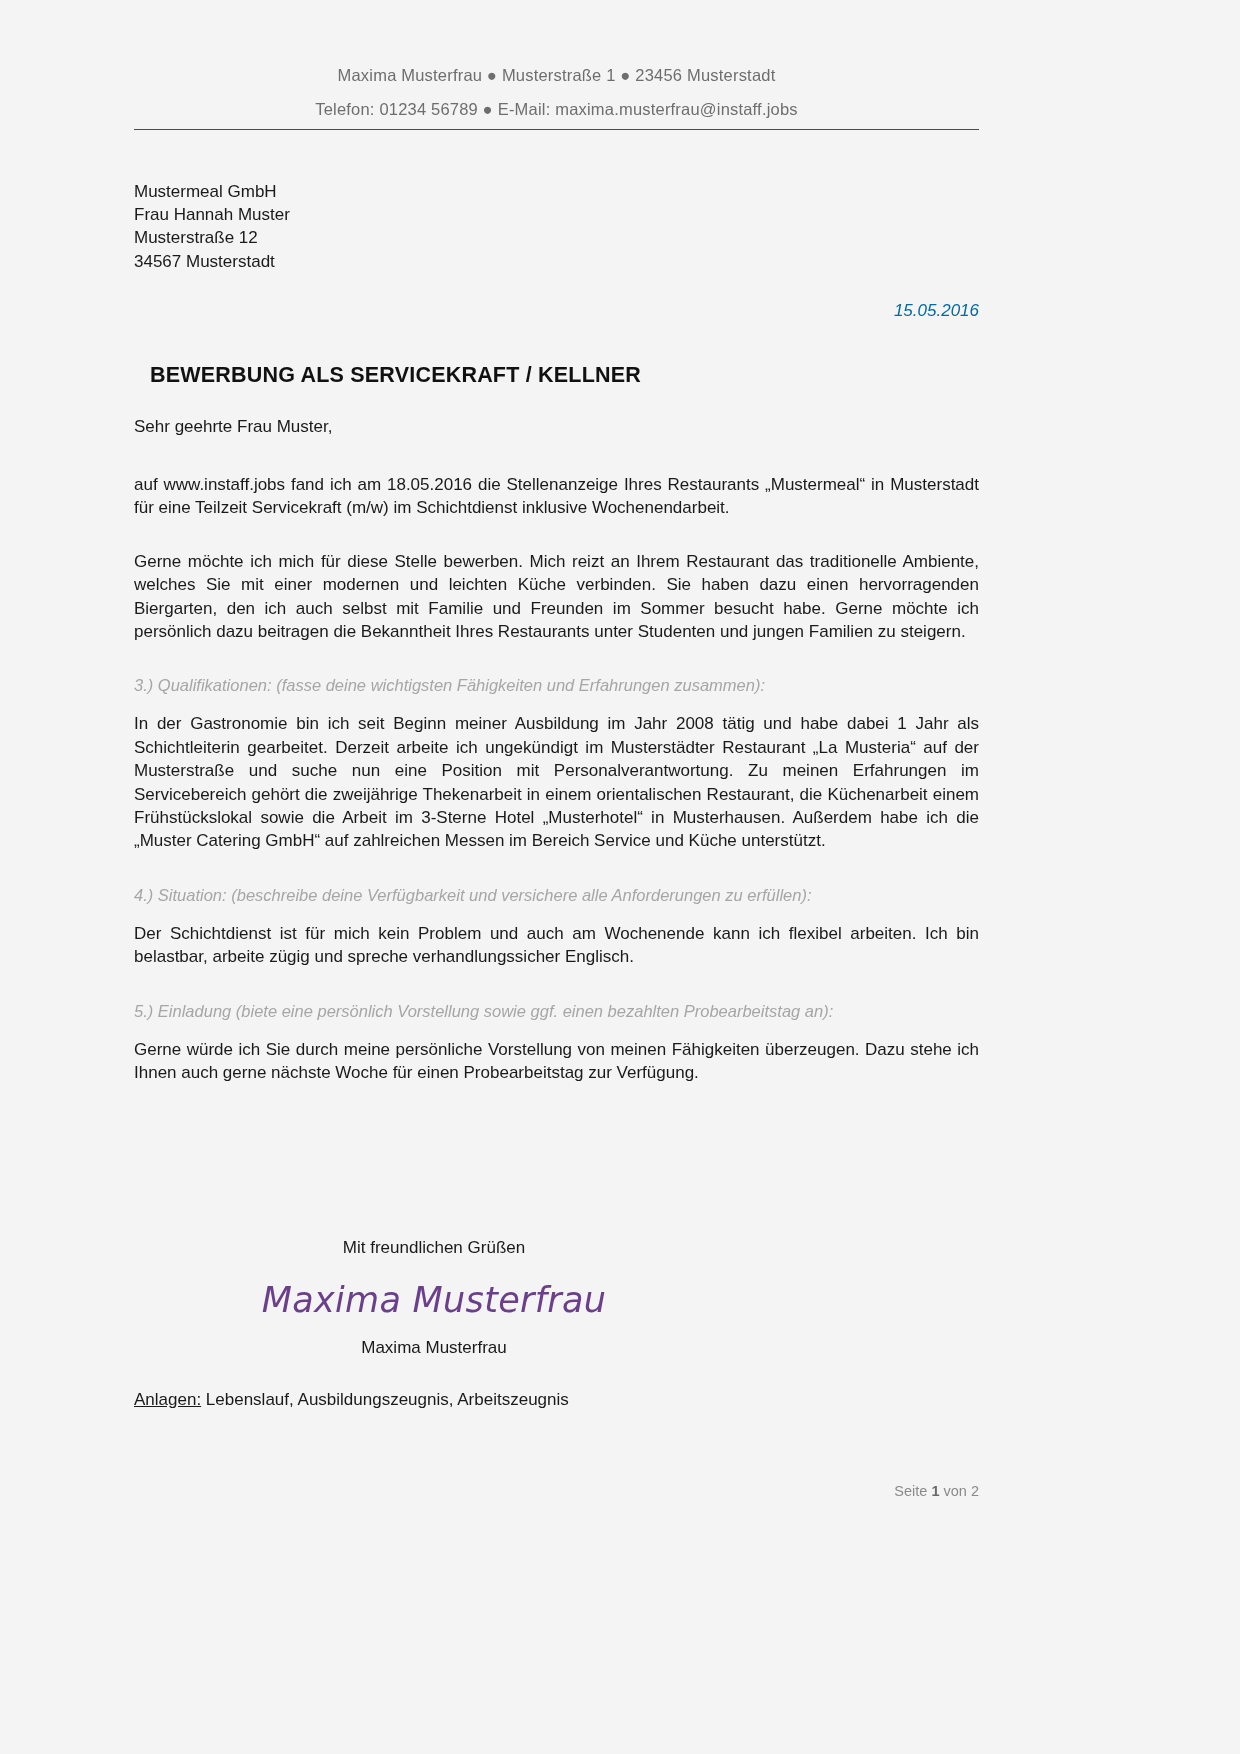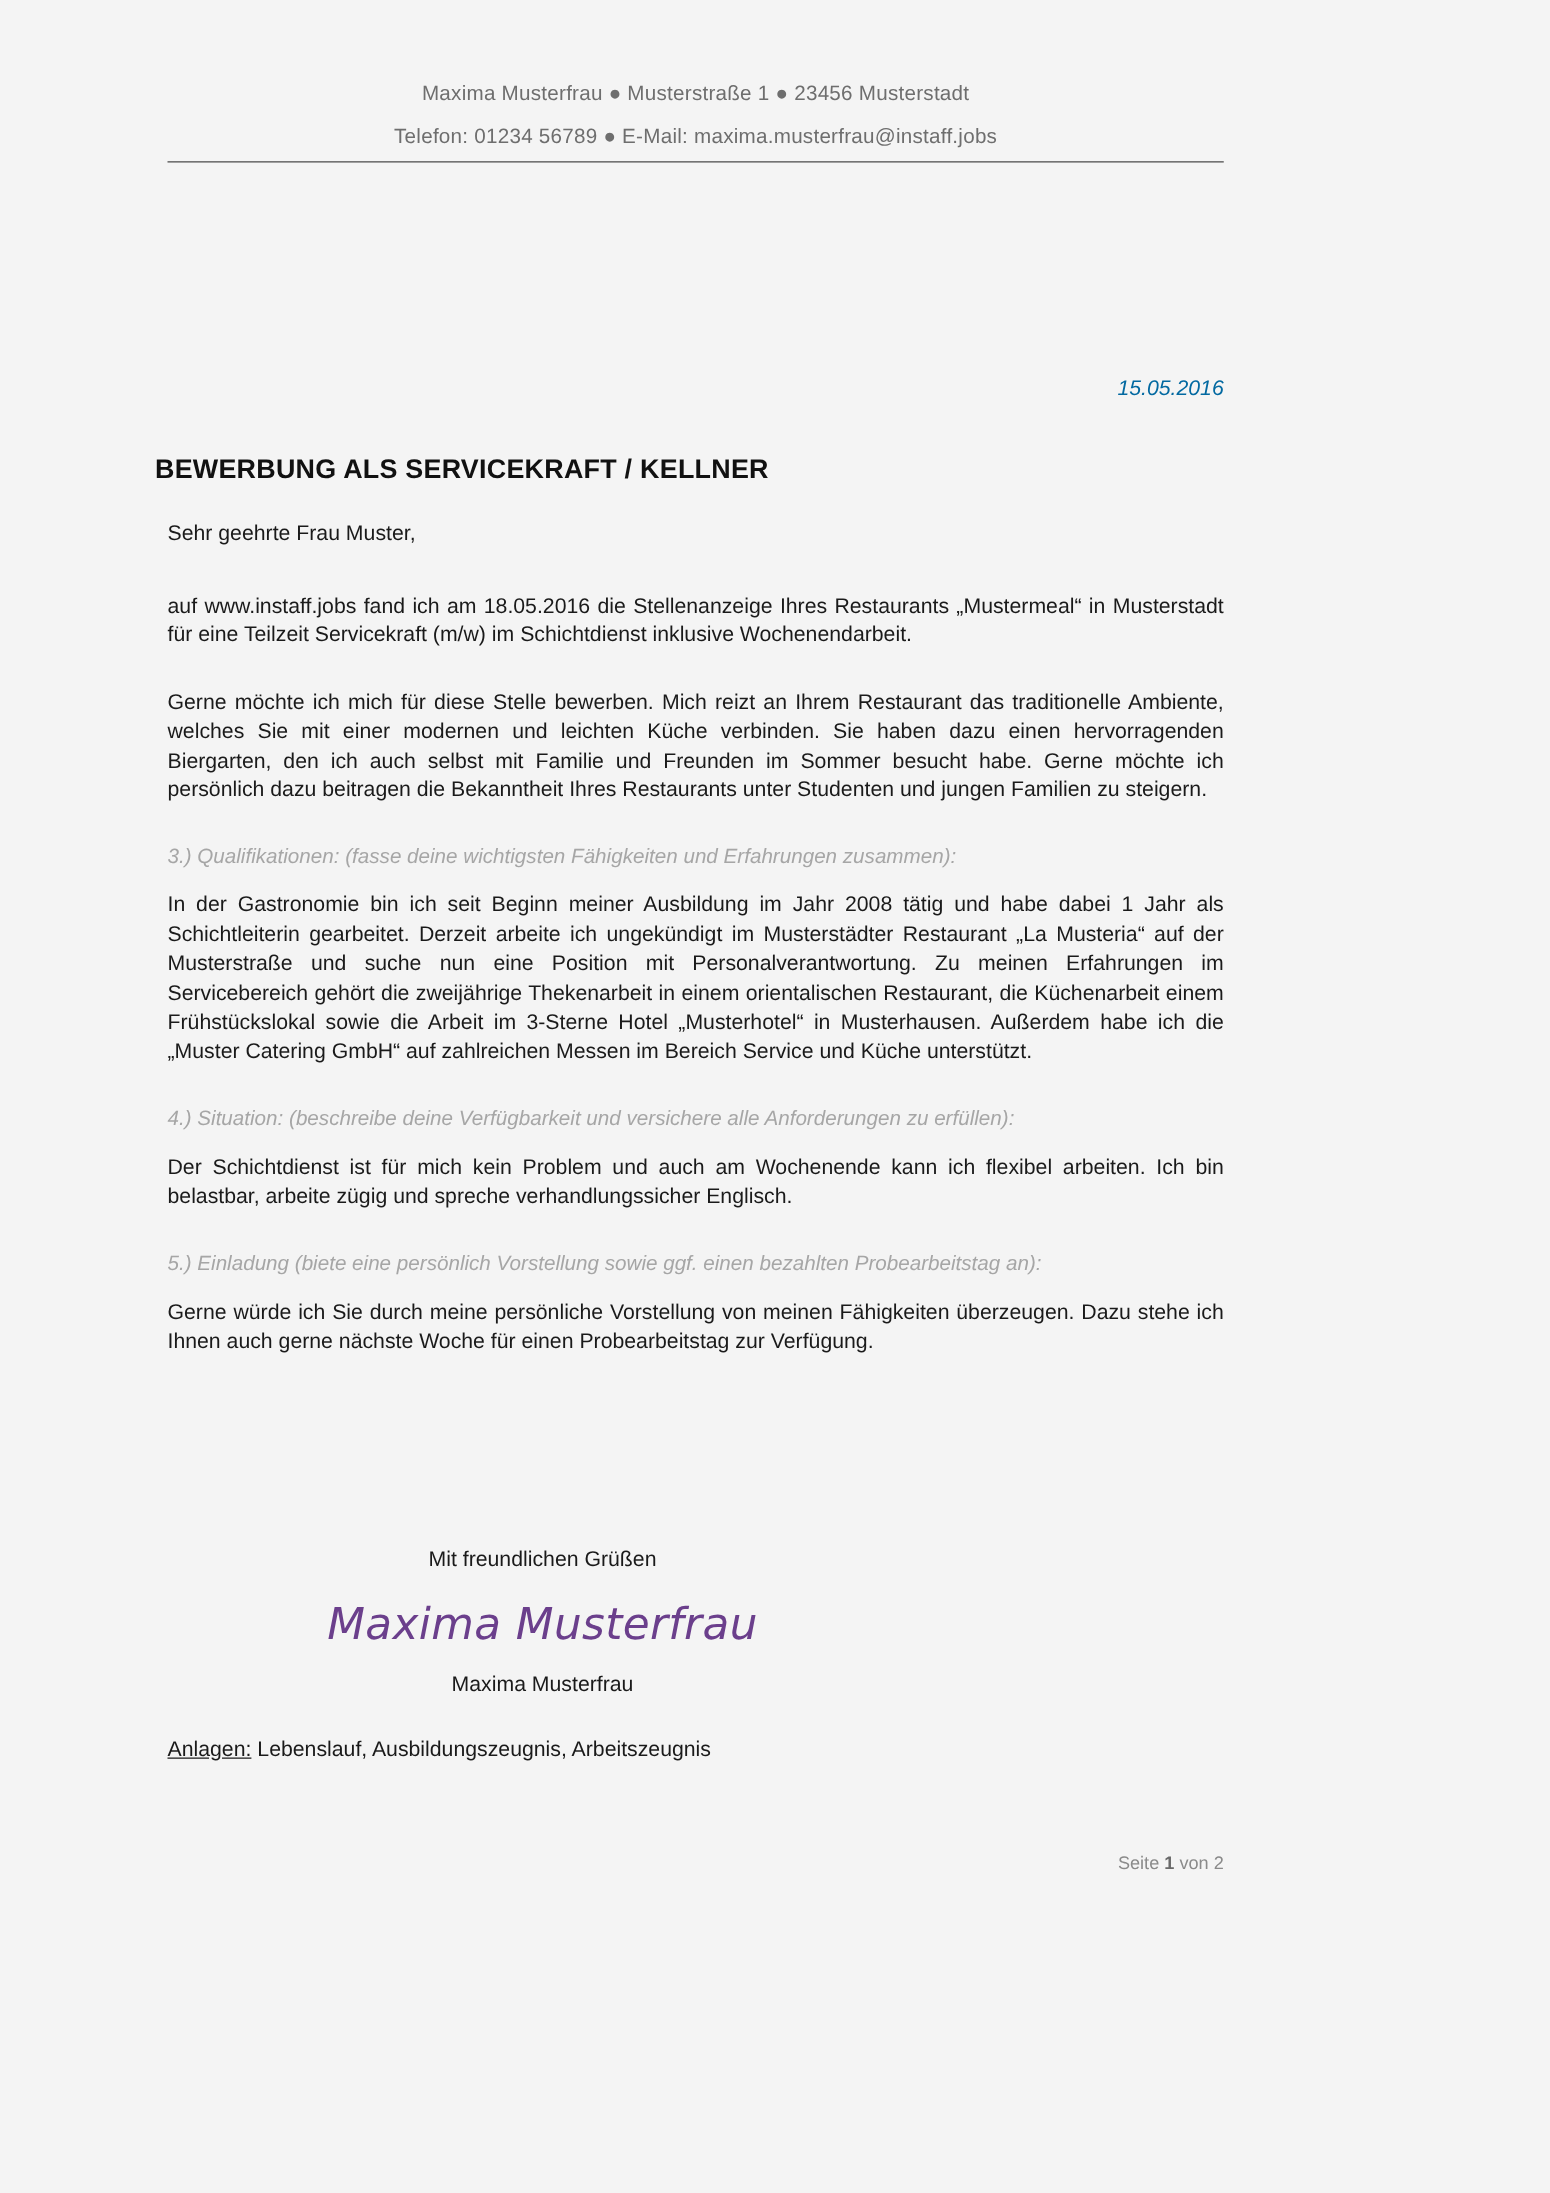--- a/index.html
+++ b/index.html
@@ -62,21 +62,21 @@
     top: 301px;
     font-size: 17px;
     color: #0369a1;
     white-space: nowrap;
     font-style: italic;
   }
 
   
   .subject {
     position: absolute;
-    left: 124px;
+    left: 150px;
     top: 363px;
     font-size: 21.5px;
     font-weight: bold;
     letter-spacing: 0.2px;
     color: #111111;
     white-space: nowrap;
   }
 
   
   .body {
@@ -167,20 +167,26 @@
 
 <div class="page">
 
   <div class="letterhead">
     <div class="letterhead-line">Maxima Musterfrau ● Musterstraße 1 ● 23456 Musterstadt</div>
     <div class="letterhead-line">Telefon: 01234 56789 ● E-Mail: maxima.musterfrau@instaff.jobs</div>
   </div>
 
   <div class="rule"></div>
 
+  <div class="recipient">
+    <div class="recipient-line">Mustermeal GmbH</div>
+    <div class="recipient-line">Frau Hannah Muster</div>
+    <div class="recipient-line">Musterstraße 12</div>
+    <div class="recipient-line">34567 Musterstadt</div>
+  </div>
 
   <div class="date">15.05.2016</div>
 
   <div class="subject">BEWERBUNG ALS SERVICEKRAFT / KELLNER</div>
 
   <div class="body">
     <p class="salutation">Sehr geehrte Frau Muster,</p>
 
     <p class="para">auf www.instaff.jobs fand ich am 18.05.2016 die Stellenanzeige Ihres Restaurants „Mustermeal“ in Musterstadt für eine Teilzeit Servicekraft (m/w) im Schichtdienst inklusive Wochenendarbeit.</p>
 

